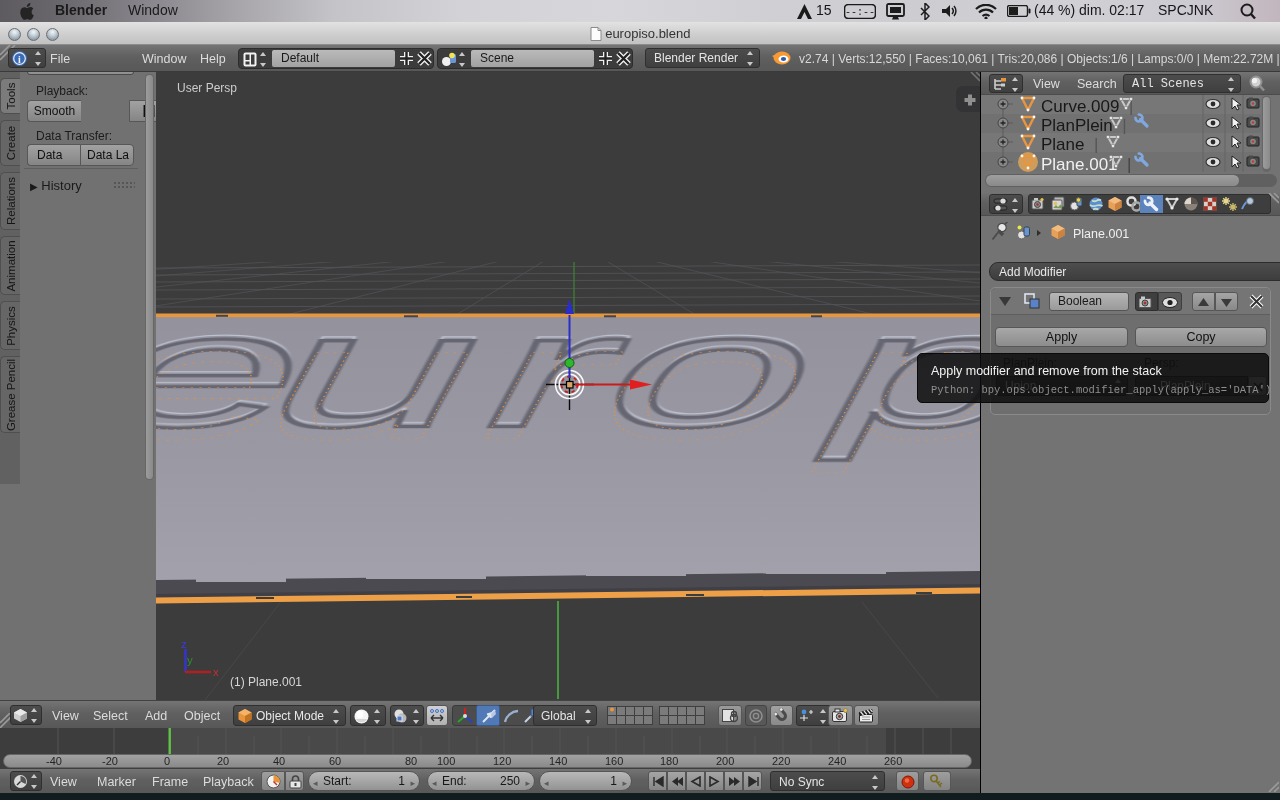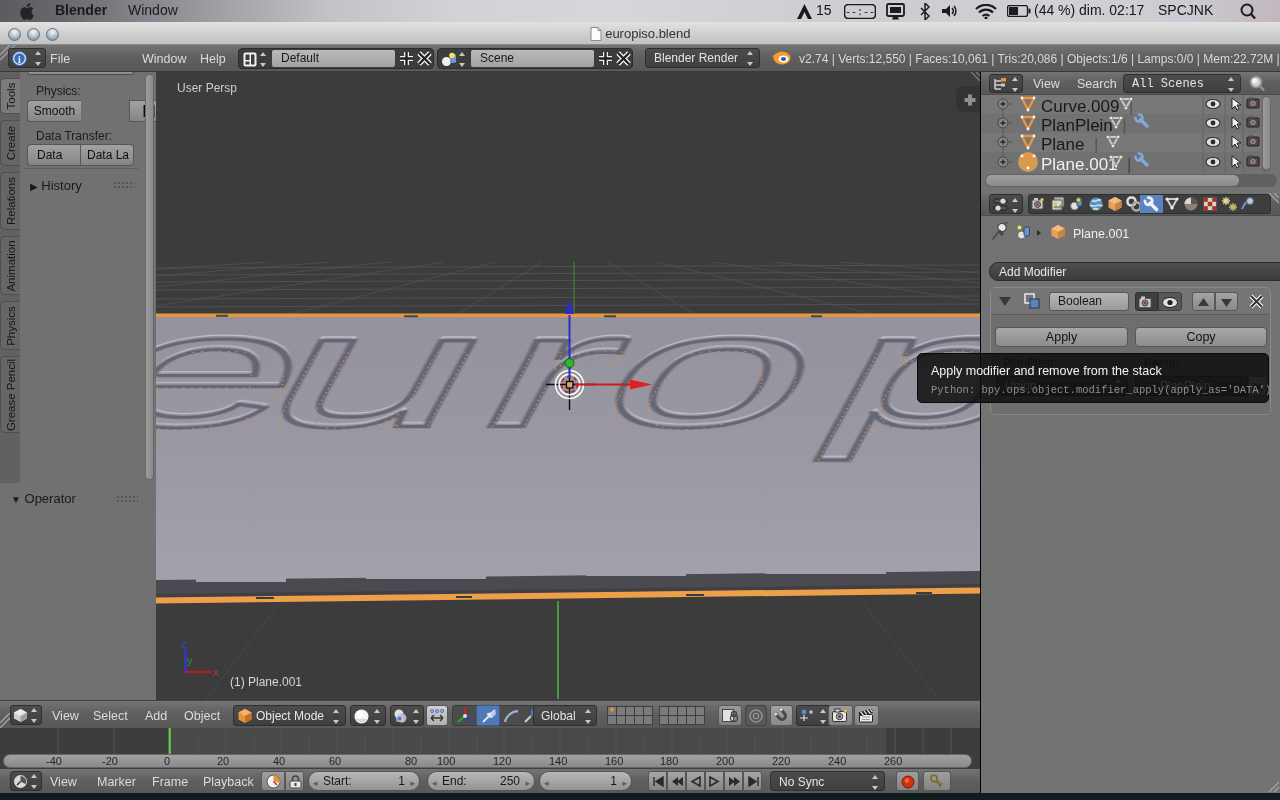--- a/index.html
+++ b/index.html
@@ -187,41 +187,37 @@
     </div>
     <div class="vtab" style="top:229px;height:49px;background:#666666;">
       <span>Physics</span>
     </div>
     <div class="vtab" style="top:284px;height:77px;background:#666666;">
       <span>Grease Pencil</span>
     </div>
 
     <div class="abs" style="left:27px;top:-14px;width:107px;height:17px;background:linear-gradient(#b0b0b0,#8f8f8f);border:1px solid #4a4a4a;border-radius:3px;"></div>
 
-    <div class="abs" style="left:36px;top:12px;color:#1c1c1c;font-size:12px;">Physics:</div>
+    <div class="abs" style="left:36px;top:12px;color:#1c1c1c;font-size:12px;">Playback:</div>
     <div class="abs" style="left:27px;top:28px;width:130px;height:22px;">
       <div class="abs btnlight" style="left:0;top:0;width:54px;height:22px;border-radius:4px 0 0 4px;border-right:none;background:linear-gradient(#a2a2a2,#858585);font-size:12px;text-align:center;line-height:21px;">Smooth</div>
       <div class="abs btnlight" style="left:54px;top:0;width:53px;height:22px;border-radius:0 4px 4px 0;background:linear-gradient(#a2a2a2,#858585);font-size:16px;text-align:center;line-height:21px;margin-left:48px;">Flat</div>
     </div>
     <div class="abs" style="left:36px;top:57px;color:#1c1c1c;font-size:12px;">Data Transfer:</div>
     <div class="abs" style="left:27px;top:72px;width:107px;height:22px;">
       <div class="abs btnlight" style="left:0;top:0;width:53px;height:22px;border-radius:4px 0 0 4px;border-right:none;background:linear-gradient(#a2a2a2,#858585);font-size:12px;line-height:21px;padding-left:9px;">Data</div>
       <div class="abs btnlight" style="left:53px;top:0;width:54px;height:22px;border-radius:0 4px 4px 0;background:linear-gradient(#a2a2a2,#858585);font-size:12px;line-height:21px;padding-left:6px;">Data La</div>
     </div>
     <div class="abs" style="left:24px;top:96px;width:114px;height:1px;background:#5f5f5f;"></div>
     <div class="abs" style="left:30px;top:106px;color:#1a1a1a;font-size:13px;"><span style="font-size:10px;">▶</span> History</div>
     <div class="abs dotsgrip" style="left:113px;top:109px;"></div>
 
     <div class="abs" style="left:145px;top:2px;width:9px;height:406px;background:#67676a;border-radius:5px;"></div>
     <div class="abs" style="left:146px;top:3px;width:7px;height:404px;background:linear-gradient(90deg,#9c9c9c,#8a8a8a);border-radius:4px;"></div>
 
-    <div class="abs" style="left:0;top:411px;width:156px;height:217px;background:#717171;">
-      <div class="abs" style="left:11px;top:8px;color:#1a1a1a;font-size:13px;"><span style="font-size:10px;">▼</span> Operator</div>
-      <div class="abs dotsgrip" style="left:116px;top:12px;"></div>
-    </div>
   </div>
 
   <div id="viewport" class="abs" style="left:156px;top:72px;width:824px;height:628px;background:#3c3c3c;overflow:hidden;">
     <svg width="824" height="628" style="position:absolute;left:0;top:0;">
       <defs>
         <linearGradient id="plane" x1="0" y1="0" x2="0" y2="1">
           <stop offset="0" stop-color="#94939d"></stop>
           <stop offset="0.5" stop-color="#9a99a3"></stop>
           <stop offset="1" stop-color="#a3a2ac"></stop>
         </linearGradient>

